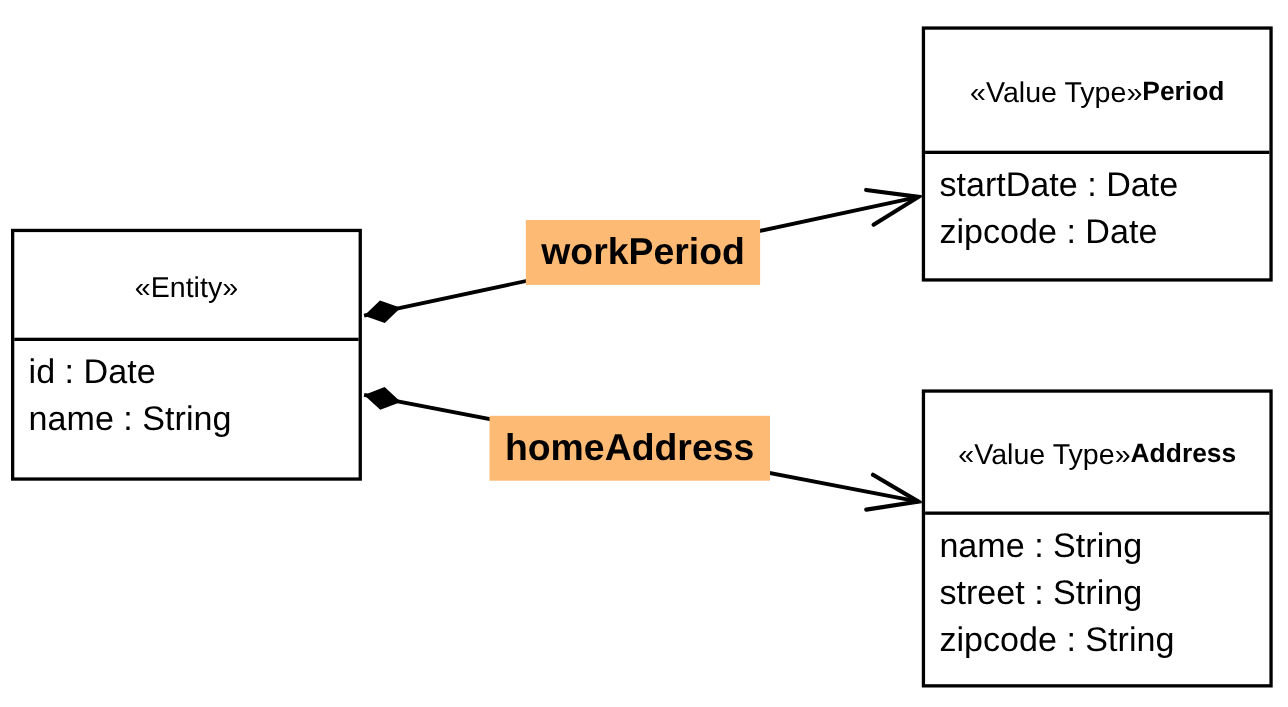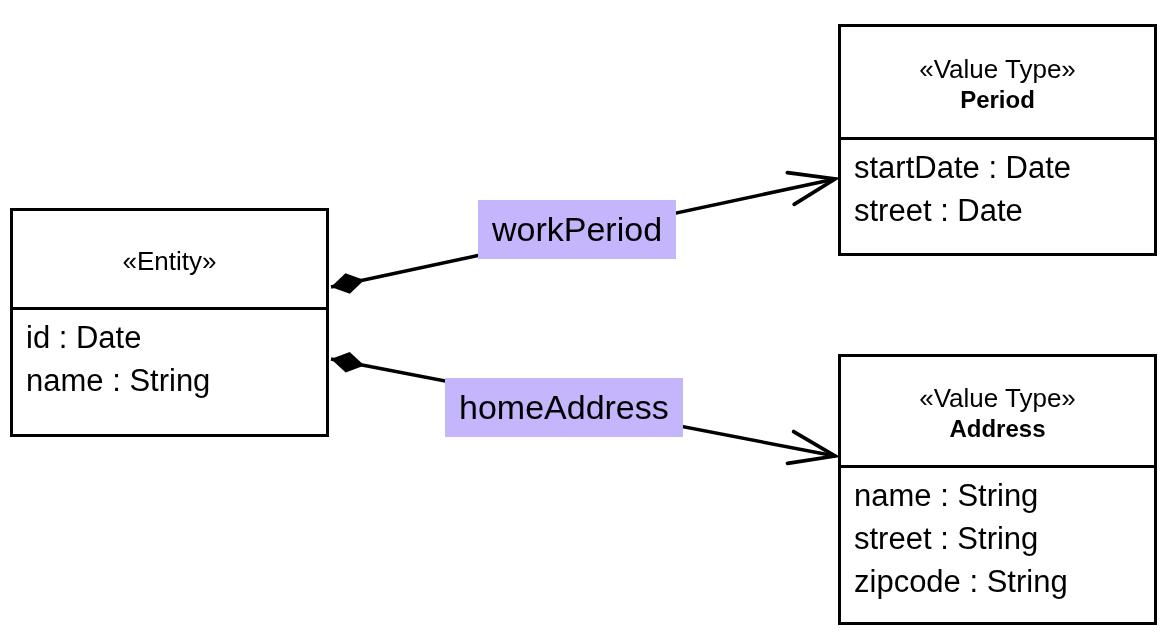--- a/index.html
+++ b/index.html
@@ -21,21 +21,20 @@
     box-sizing: border-box;
     border: 3px solid #000000;
     background: #ffffff;
     display: flex;
     flex-direction: column;
   }
   .class-header {
     box-sizing: border-box;
     border-bottom: 3px solid #000000;
     display: flex;
-    flex-direction: column;
     align-items: center;
     justify-content: center;
     padding-top: 4px;
   }
   .stereotype {
     font-size: 26px;
     font-weight: 400;
     line-height: 1.25;
     white-space: nowrap;
   }
@@ -55,23 +54,23 @@
 
   #box-member  { left: 10px;  top: 208px; width: 319px; height: 229px; }
   #box-member  .class-header { height: 99px; }
   #box-period  { left: 838px; top: 24px;  width: 319px; height: 232px; }
   #box-period  .class-header { height: 113px; }
   #box-address { left: 838px; top: 354px; width: 319px; height: 271px; }
   #box-address .class-header { height: 111px; }
 
   .rel-label {
     position: absolute;
-    background: #c4b5fd;
+    background: #fdba74;
     font-size: 34px;
-    font-weight: 400;
+    font-weight: 700;
     text-align: center;
     white-space: nowrap;
   }
   #label-workperiod  { left: 478px; top: 200px; padding: 10px 14px; }
   #label-homeaddress { left: 445px; top: 378px; padding: 10px 14px; }
 </style>
 </head>
 <body>
 
 <div class="canvas">
@@ -102,21 +101,21 @@
     </div>
   </div>
 
   <div class="class-box" id="box-period">
     <div class="class-header">
       <div class="stereotype">«Value Type»</div>
       <div class="class-name">Period</div>
     </div>
     <div class="class-attrs">
       <div class="attr">startDate : Date</div>
-      <div class="attr">street : Date</div>
+      <div class="attr">zipcode : Date</div>
     </div>
   </div>
 
   <div class="class-box" id="box-address">
     <div class="class-header">
       <div class="stereotype">«Value Type»</div>
       <div class="class-name">Address</div>
     </div>
     <div class="class-attrs">
       <div class="attr">name : String</div>

